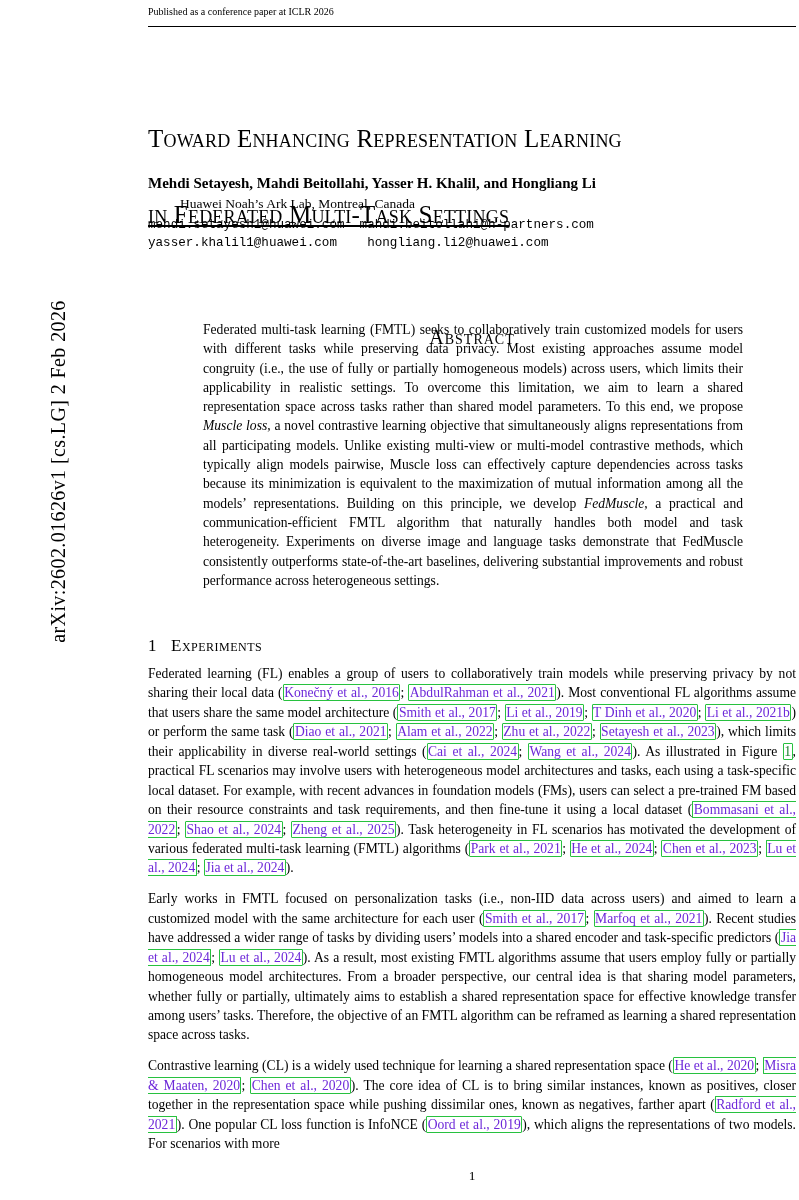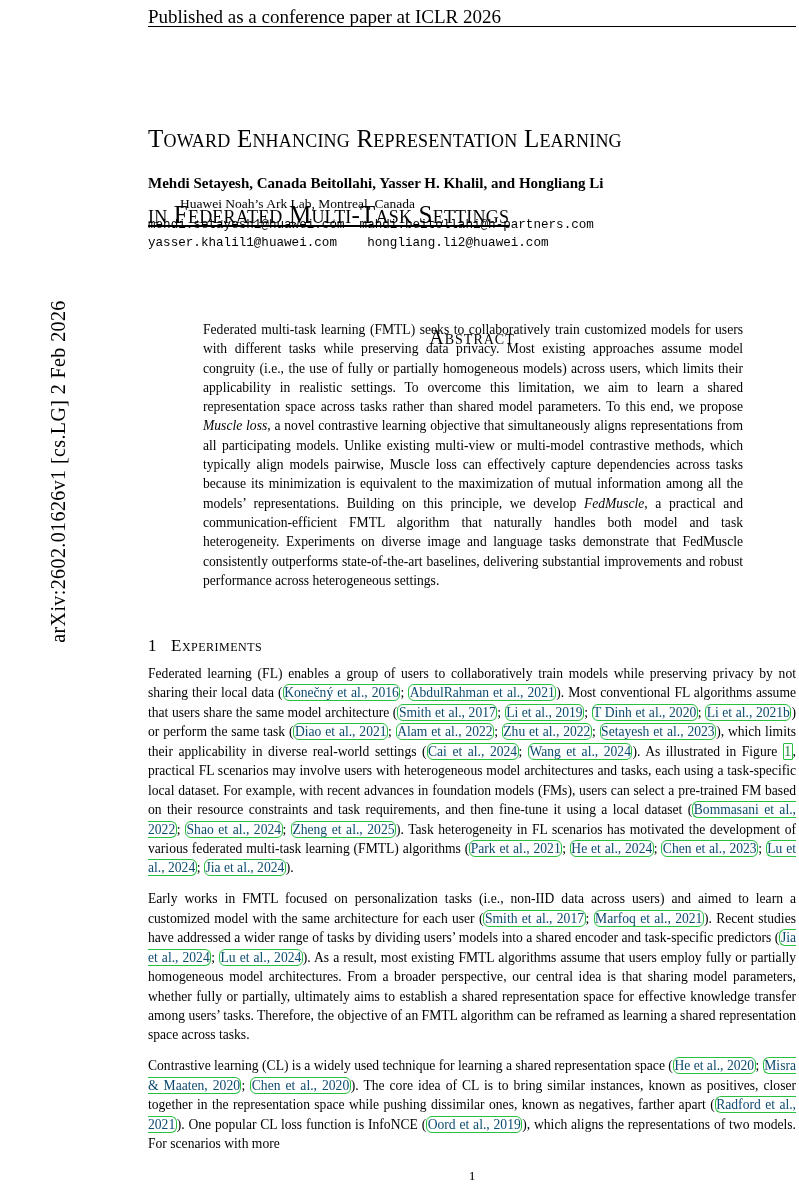--- a/index.html
+++ b/index.html
@@ -38,21 +38,21 @@
     top: 0;
     width: 648px;
     height: 1200px;
   }
 
   .runhead {
     position: absolute;
     left: 0;
     top: 6px;
     width: 648px;
-    font-size: 19px;
+    font-size: 10px;
     font-family: "Liberation Serif", serif;
   }
   .rule {
     position: absolute;
     left: 0;
     top: 26px;
     width: 648px;
     height: 1px;
     background: #000;
   }
@@ -137,24 +137,24 @@
     top: 664px;
     width: 648px;
     font-size: 13.6px;
     line-height: 1.43;
     text-align: justify;
   }
   .body p {
     margin: 0 0 11.5px 0;
   }
   .cite {
-    color: #0c4a6e;
+    color: #6d28d9;
     border: 1px solid #27c13f;
     padding: 0 0.5px;
-    border-radius: 6px;
+    border-radius: 1px;
     text-decoration: none;
   }
   .ref {
     color: #1a7f2e;
     border: 1px solid #27c13f;
     padding: 0 0.5px;
     border-radius: 1px;
     text-decoration: none;
   }
   .it { font-style: italic; }
@@ -178,21 +178,21 @@
   <div class="content">
 
     <div class="runhead">Published as a conference paper at ICLR 2026</div>
     <div class="rule"></div>
 
     <div class="title">
       <span class="l1 sc">Toward Enhancing Representation Learning</span>
       <span class="l2 sc">in Federated Multi-Task Settings</span>
     </div>
 
-    <div class="authors">Mehdi Setayesh, Canada Beitollahi, Yasser H. Khalil, and Hongliang Li</div>
+    <div class="authors">Mehdi Setayesh, Mahdi Beitollahi, Yasser H. Khalil, and Hongliang Li</div>
     <div class="affil">Huawei Noah’s Ark Lab, Montreal, Canada</div>
     <div class="emails">
       <span class="row">mehdi.setayesh1@huawei.com  mahdi.beitollahi@h-partners.com</span>
       <span class="row">yasser.khalil1@huawei.com    hongliang.li2@huawei.com</span>
     </div>
 
     <div class="abs-head sc">Abstract</div>
 
     <div class="abstract">
       <p>

